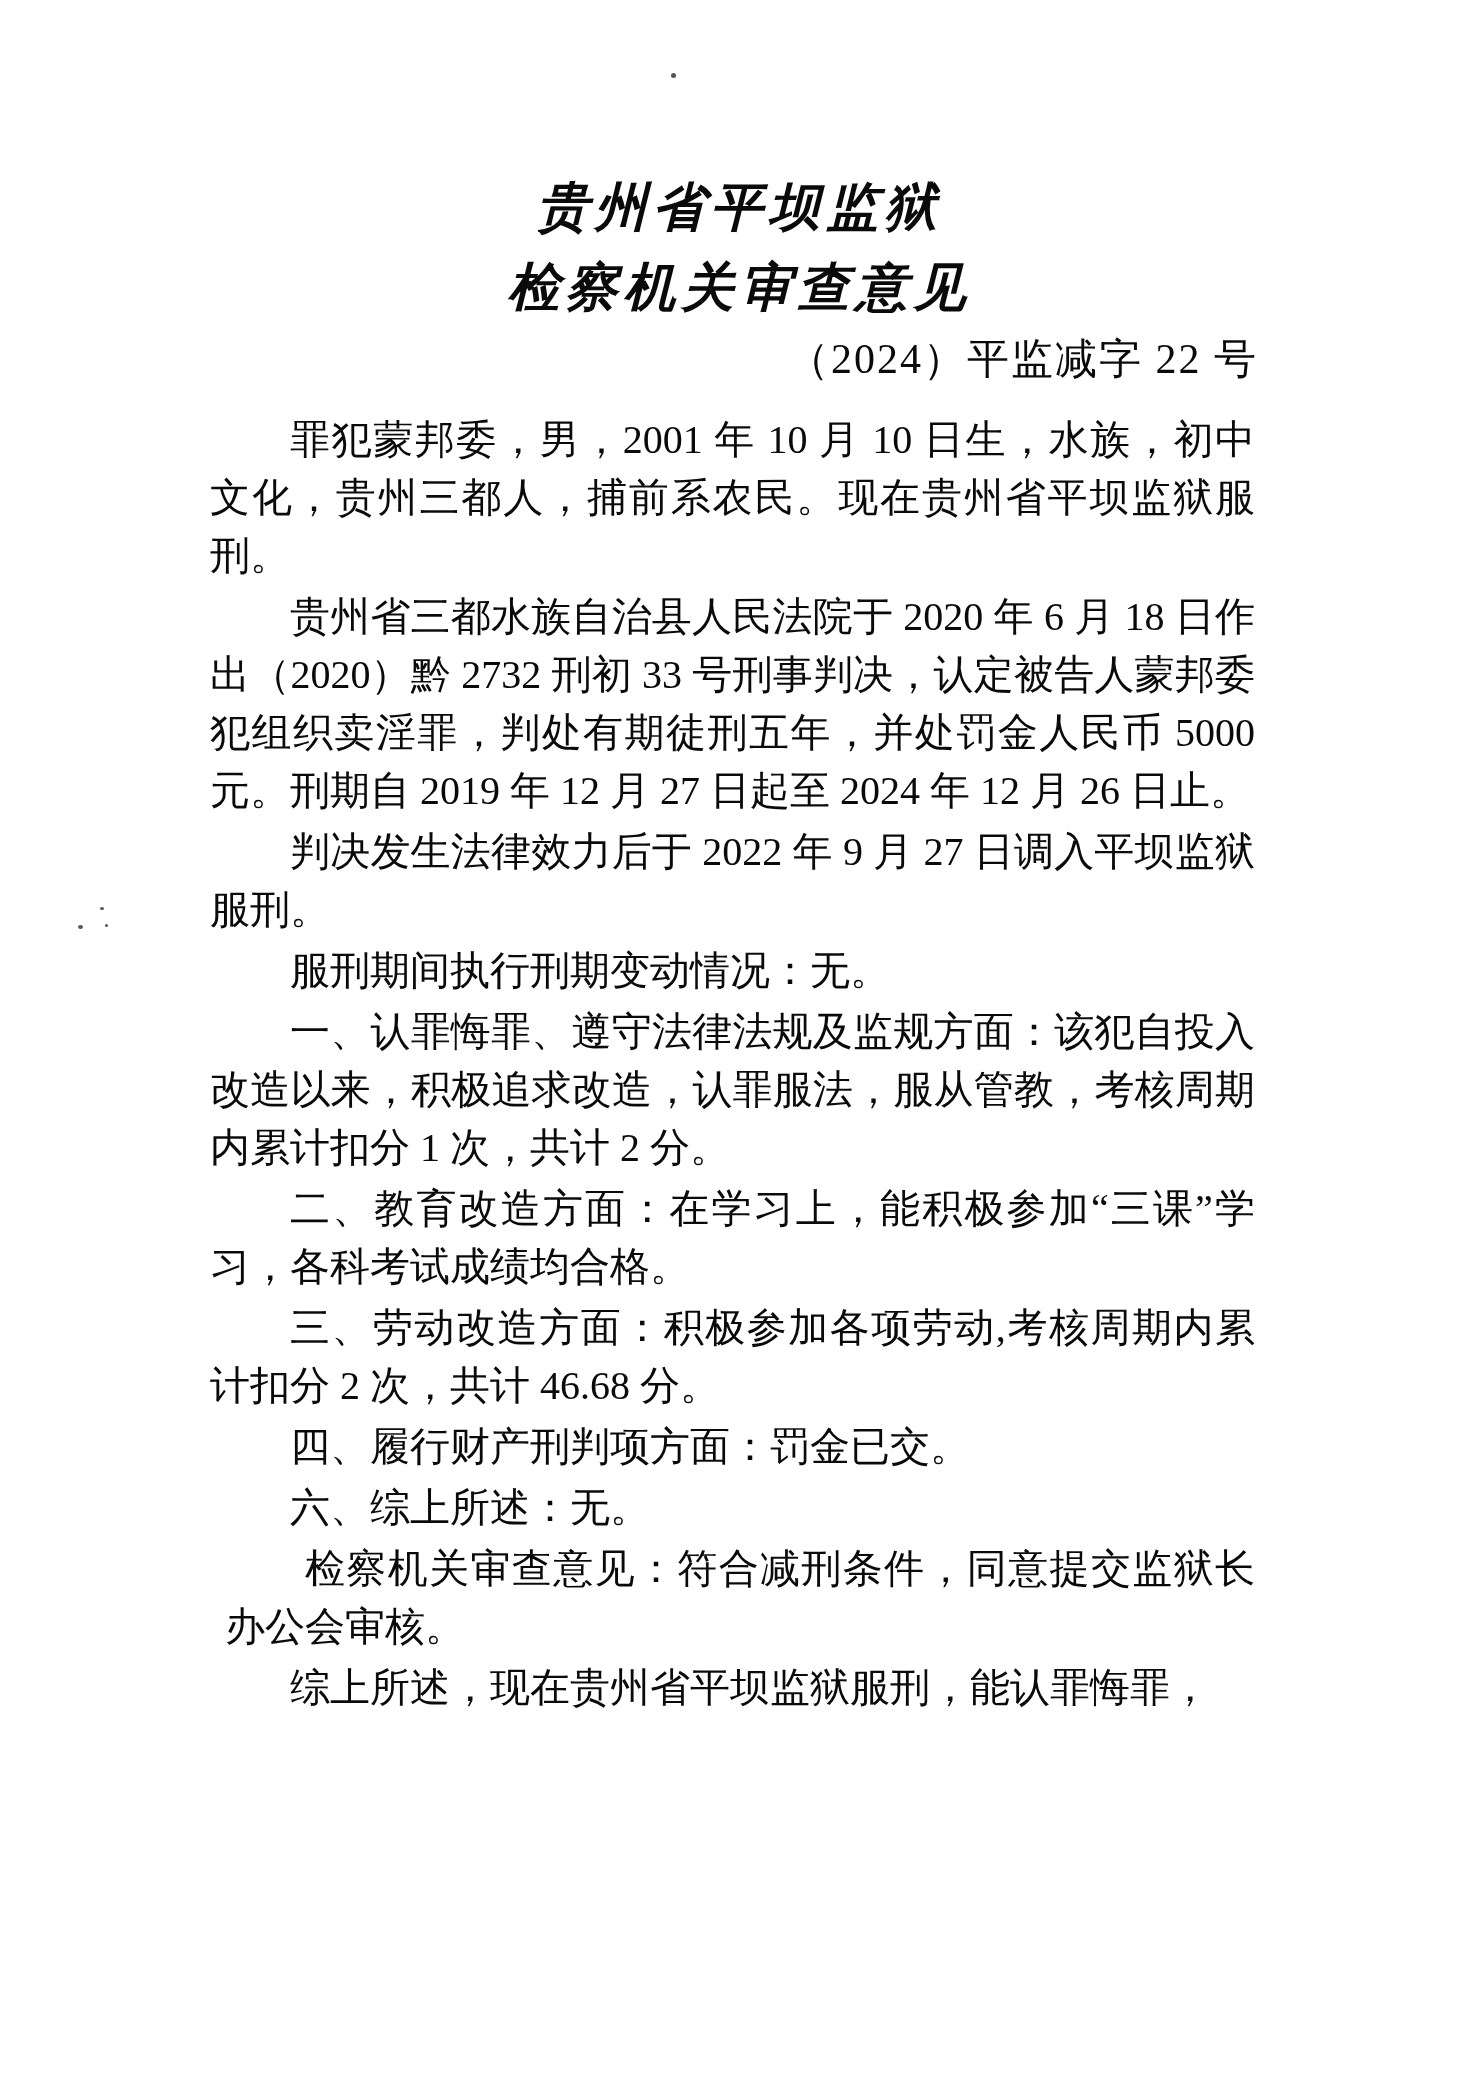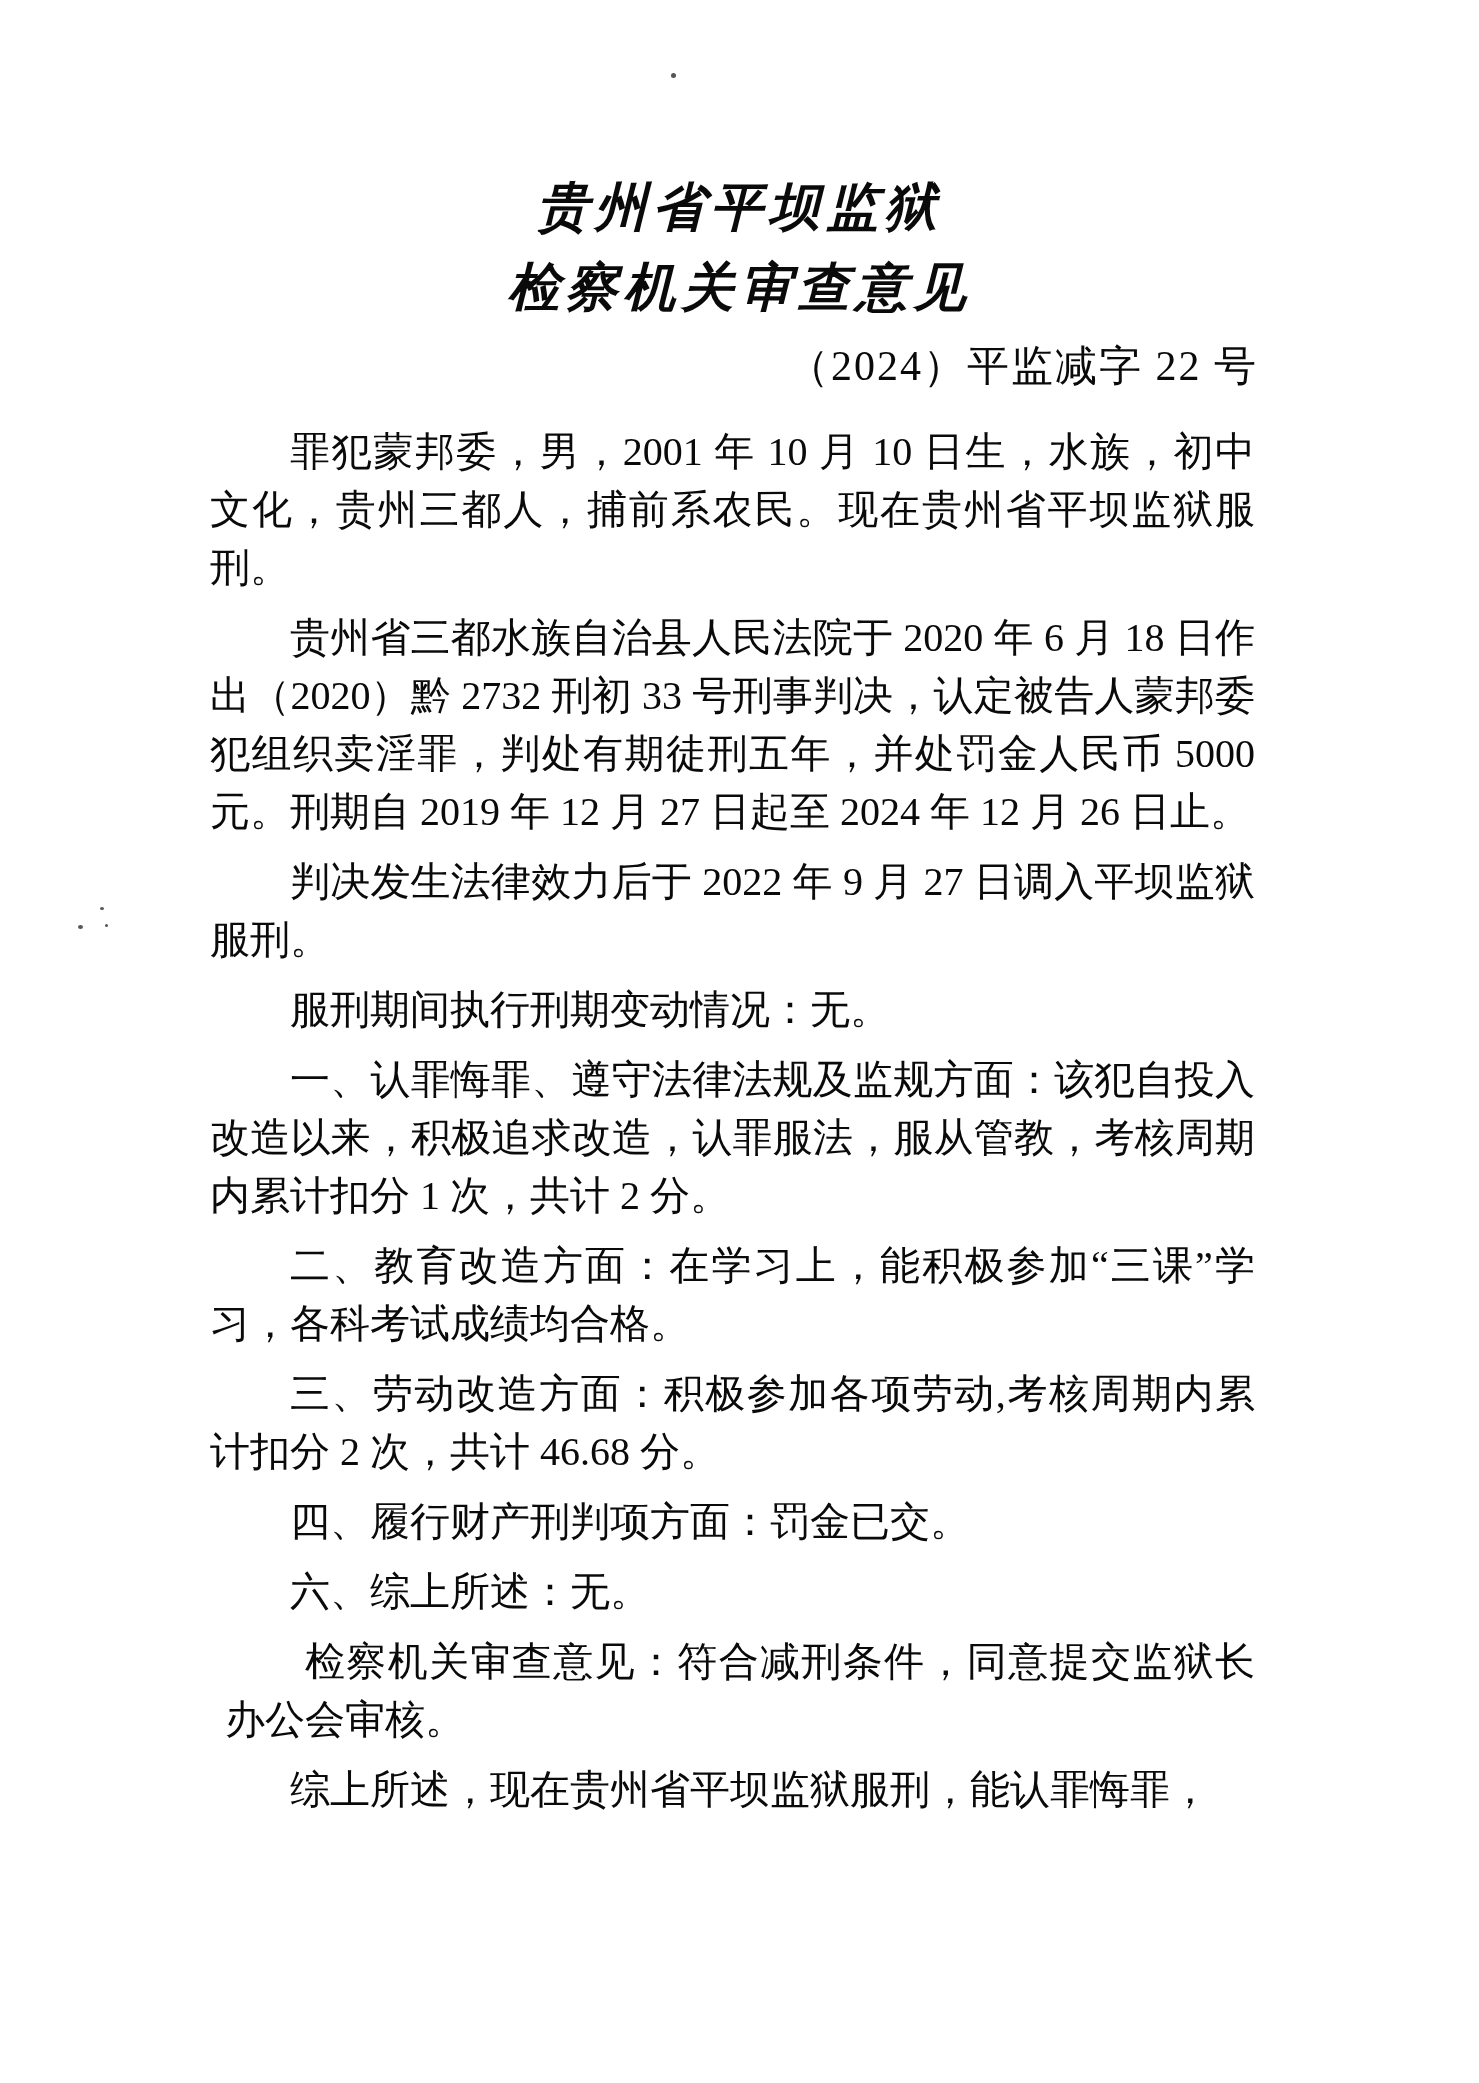--- a/index.html
+++ b/index.html
@@ -35,33 +35,32 @@
   .doc-number {
     position: absolute;
     top: 334px;
     left: 210px;
     width: 1048px;
     text-align: right;
     font-size: 42px;
     letter-spacing: 2px;
     line-height: 50px;
     white-space: nowrap;
-    margin-top: 7px;
   }
   .body-block {
     position: absolute;
     top: 411px;
     left: 210px;
     width: 1045px;
     font-size: 40px;
     line-height: 58px;
     text-align: justify;
   }
   .body-block p {
-    margin: 12px 0 3px 0;
+    margin: 0 0 3px 0;
     text-indent: 2em;
   }
   .body-block p.p-shift {
     padding-left: 15px;
   }
   .artifact {
     position: absolute;
     background: #555;
     border-radius: 50%;
   }

